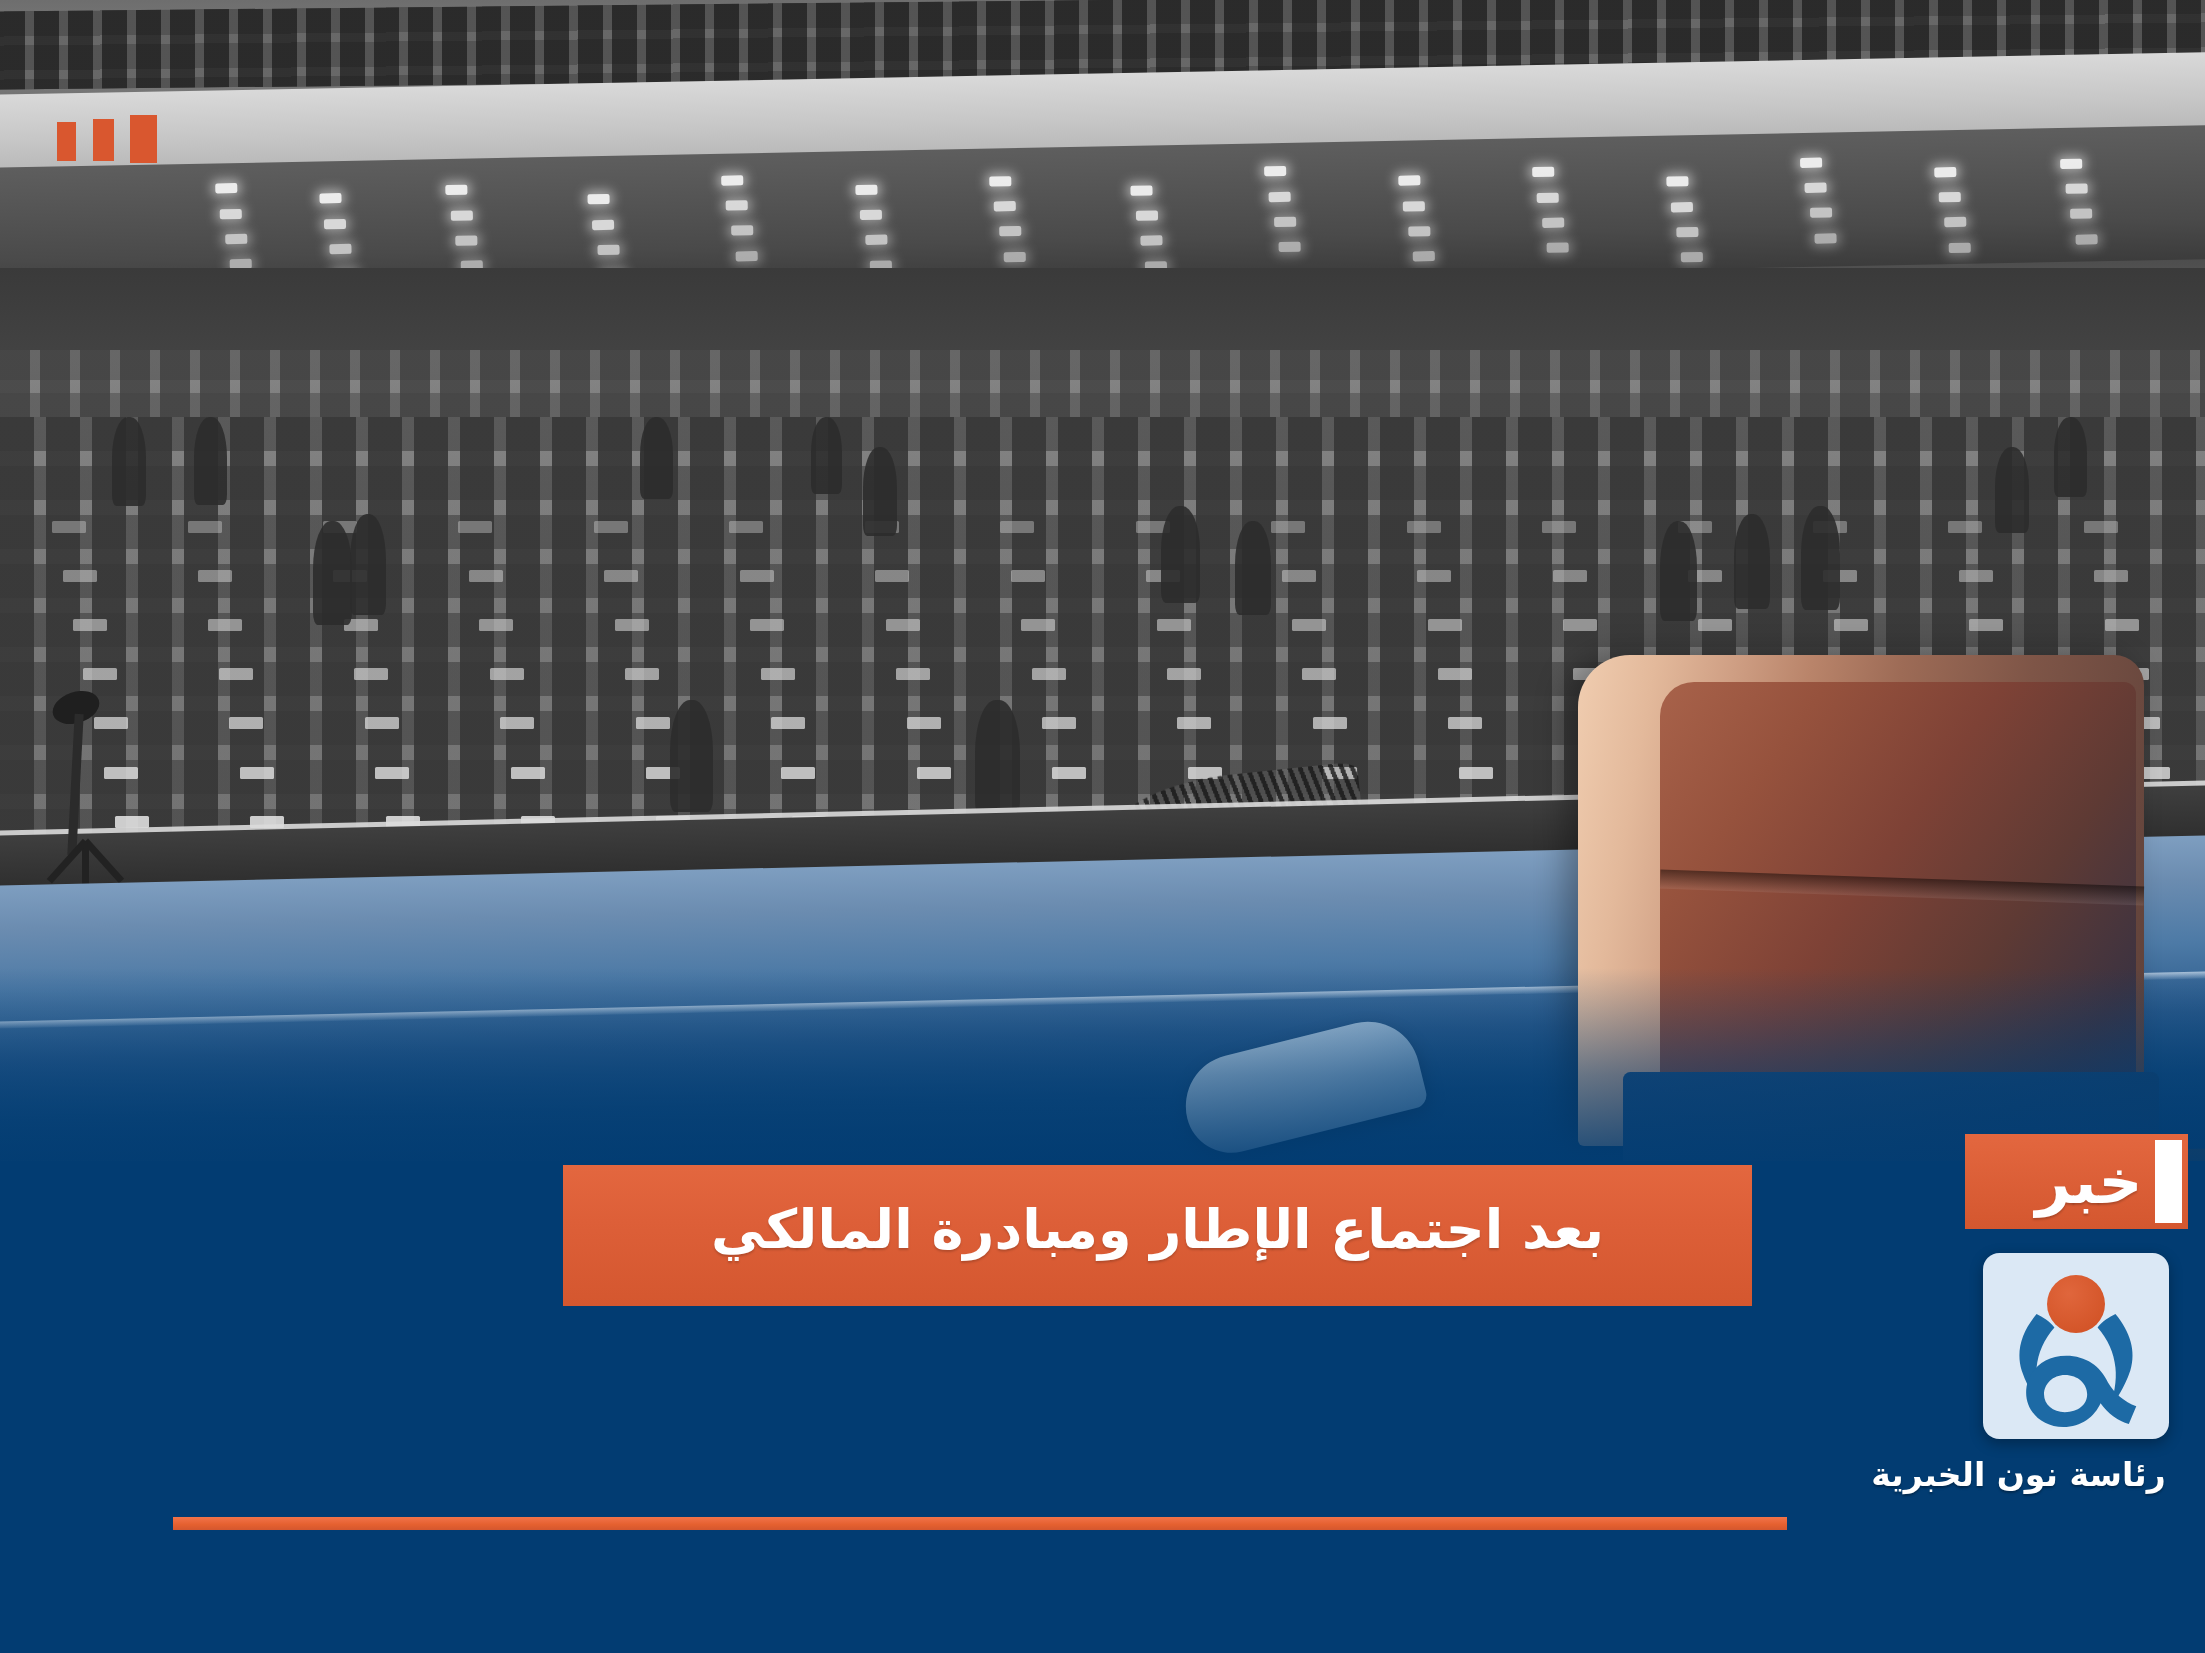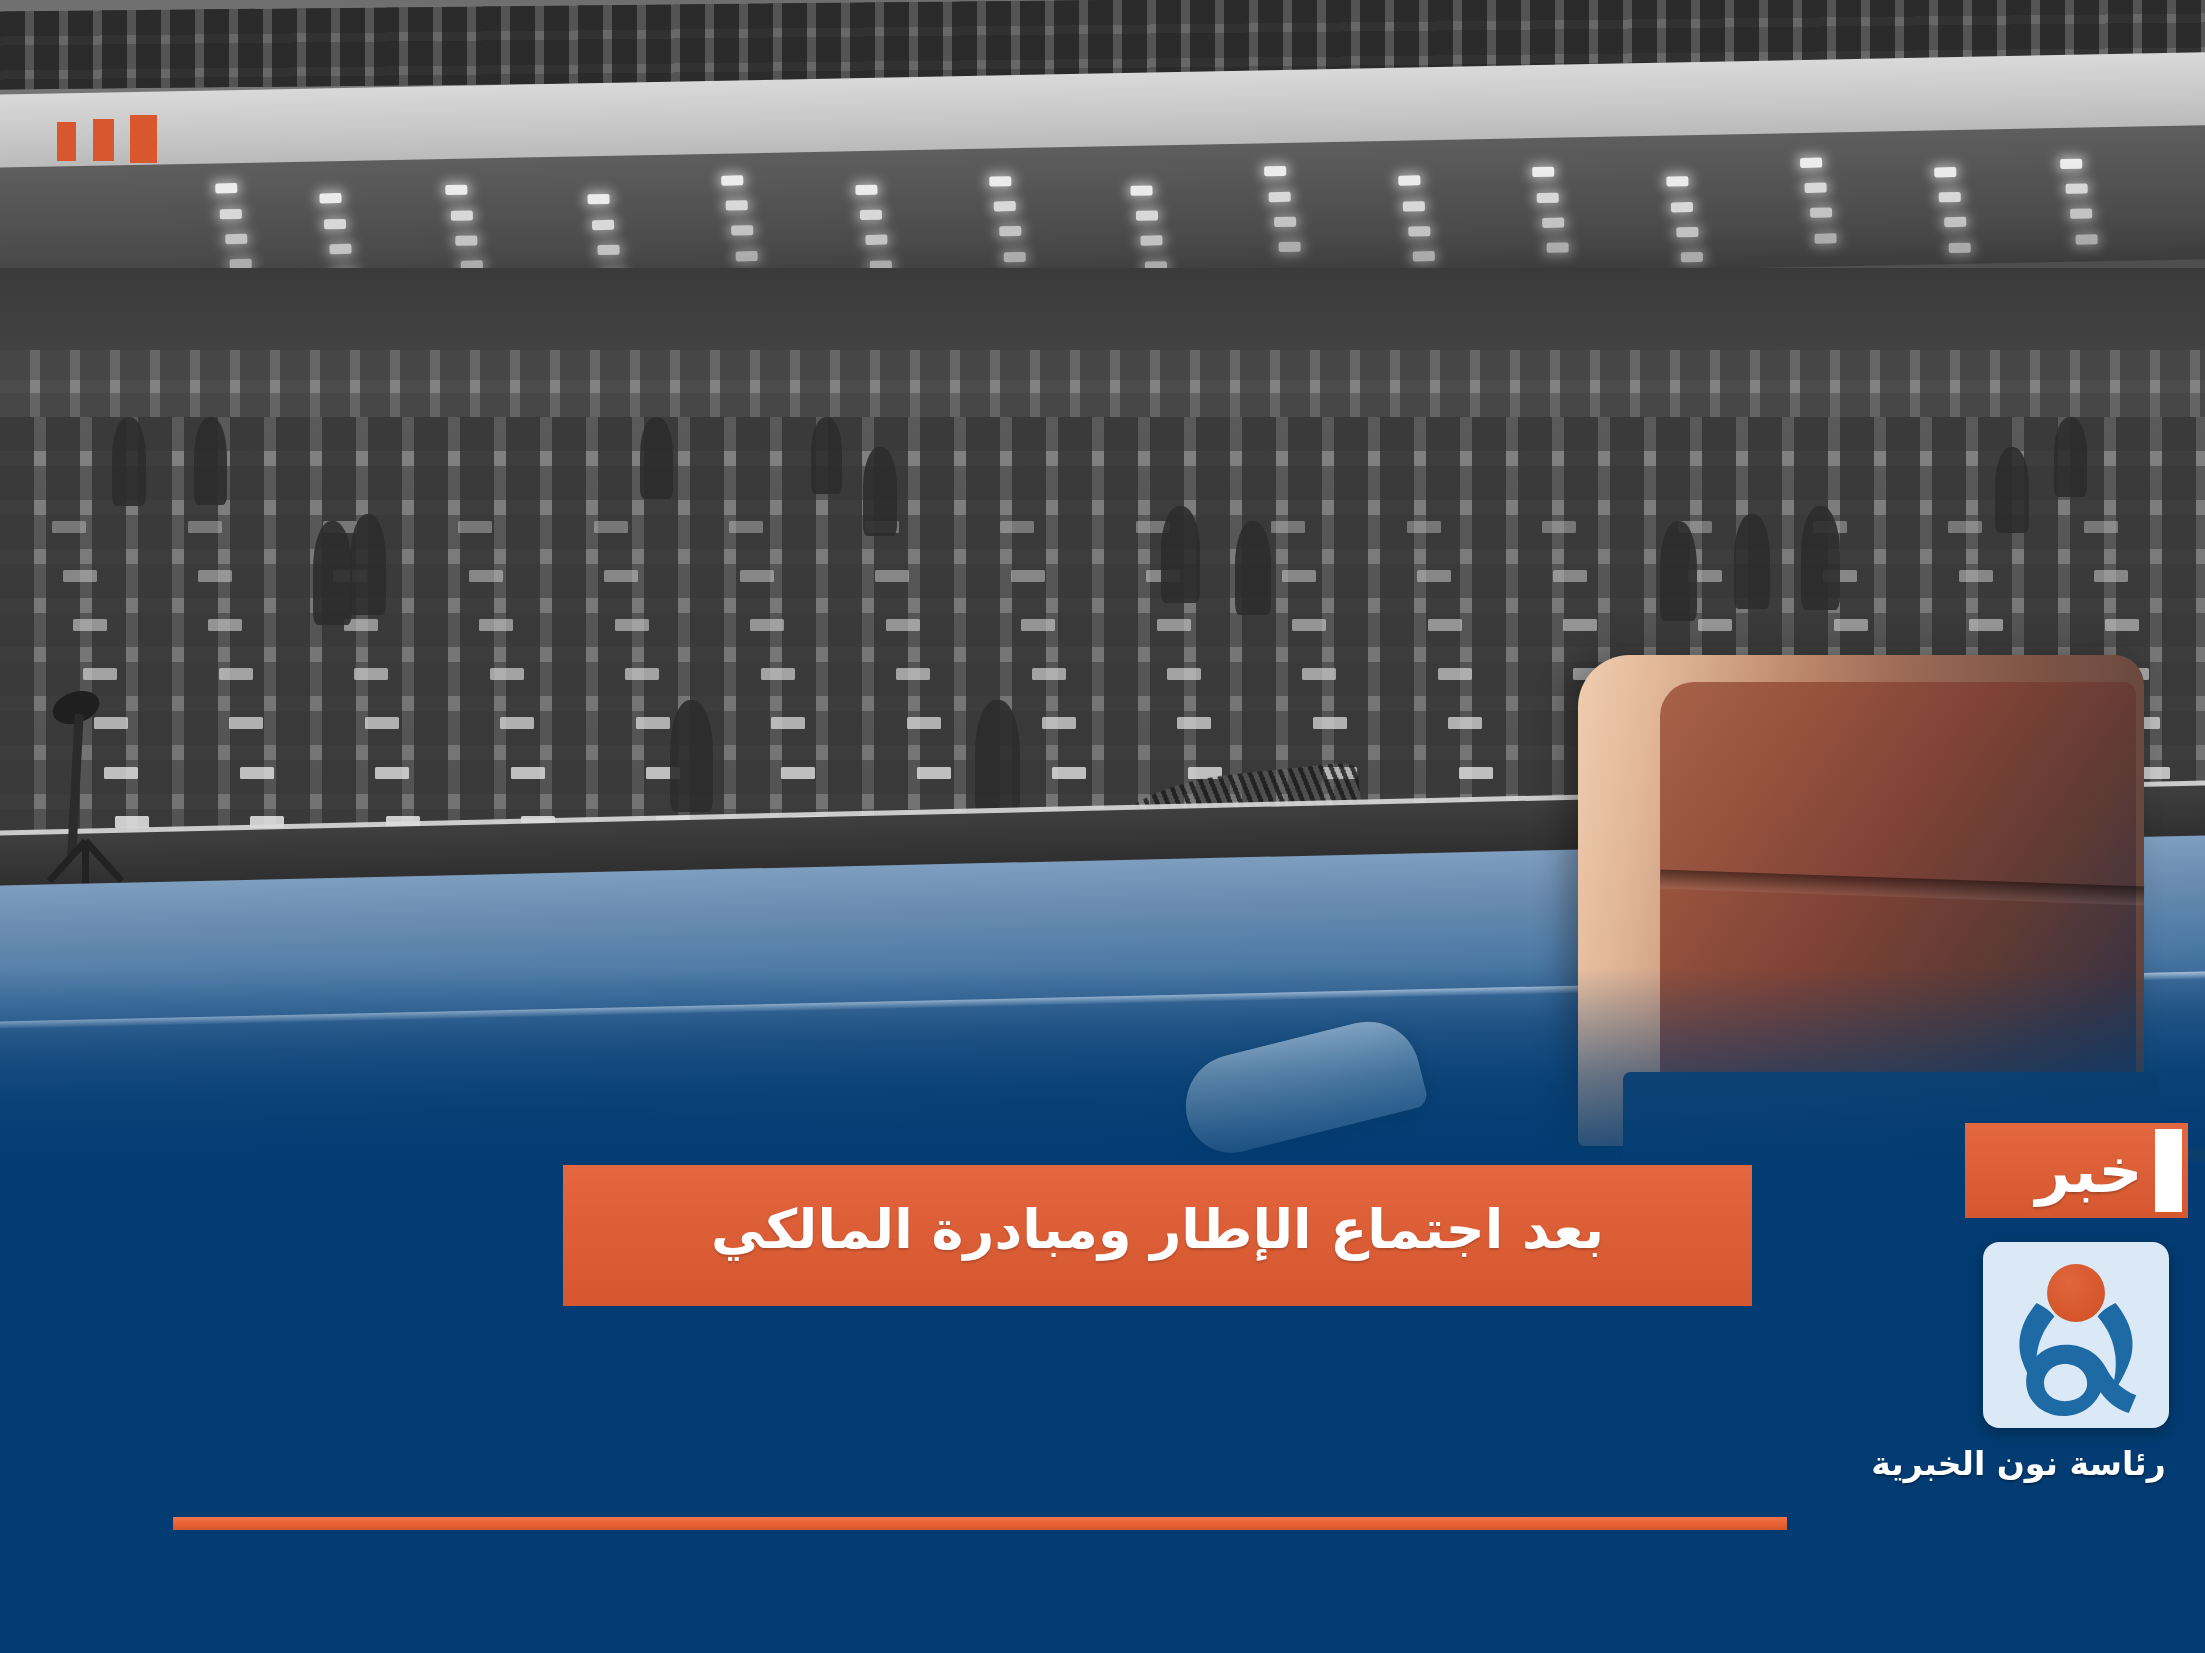--- a/index.html
+++ b/index.html
@@ -198,21 +198,21 @@
   }
 
   .rule{
     position:absolute;left:173px;top:1517px;width:1614px;height:13.4px;
     background:linear-gradient(180deg,#f2734a,#e4602f 60%,#d4572f);
   }
 
   
   .brand{position:absolute;left:1861px;top:1122px;width:327px;}
   .badge{
-    position:relative;width:223px;height:95px;margin:1px 0 0 auto;
+    position:relative;width:223px;height:95px;margin:12px 0 0 auto;
     background:linear-gradient(180deg,#e3673f,#d4572f);
     display:flex;align-items:center;justify-content:center;
   }
   .badge span{
     color:#fff;font-size:61px;font-weight:bold;line-height:1;
     padding-left:25px;text-shadow:0 1.5px 2.2px rgba(0,0,0,.2);
   }
   .badge::after{
     content:"";position:absolute;right:6px;top:6px;width:27px;height:83px;background:#fff;
   }

